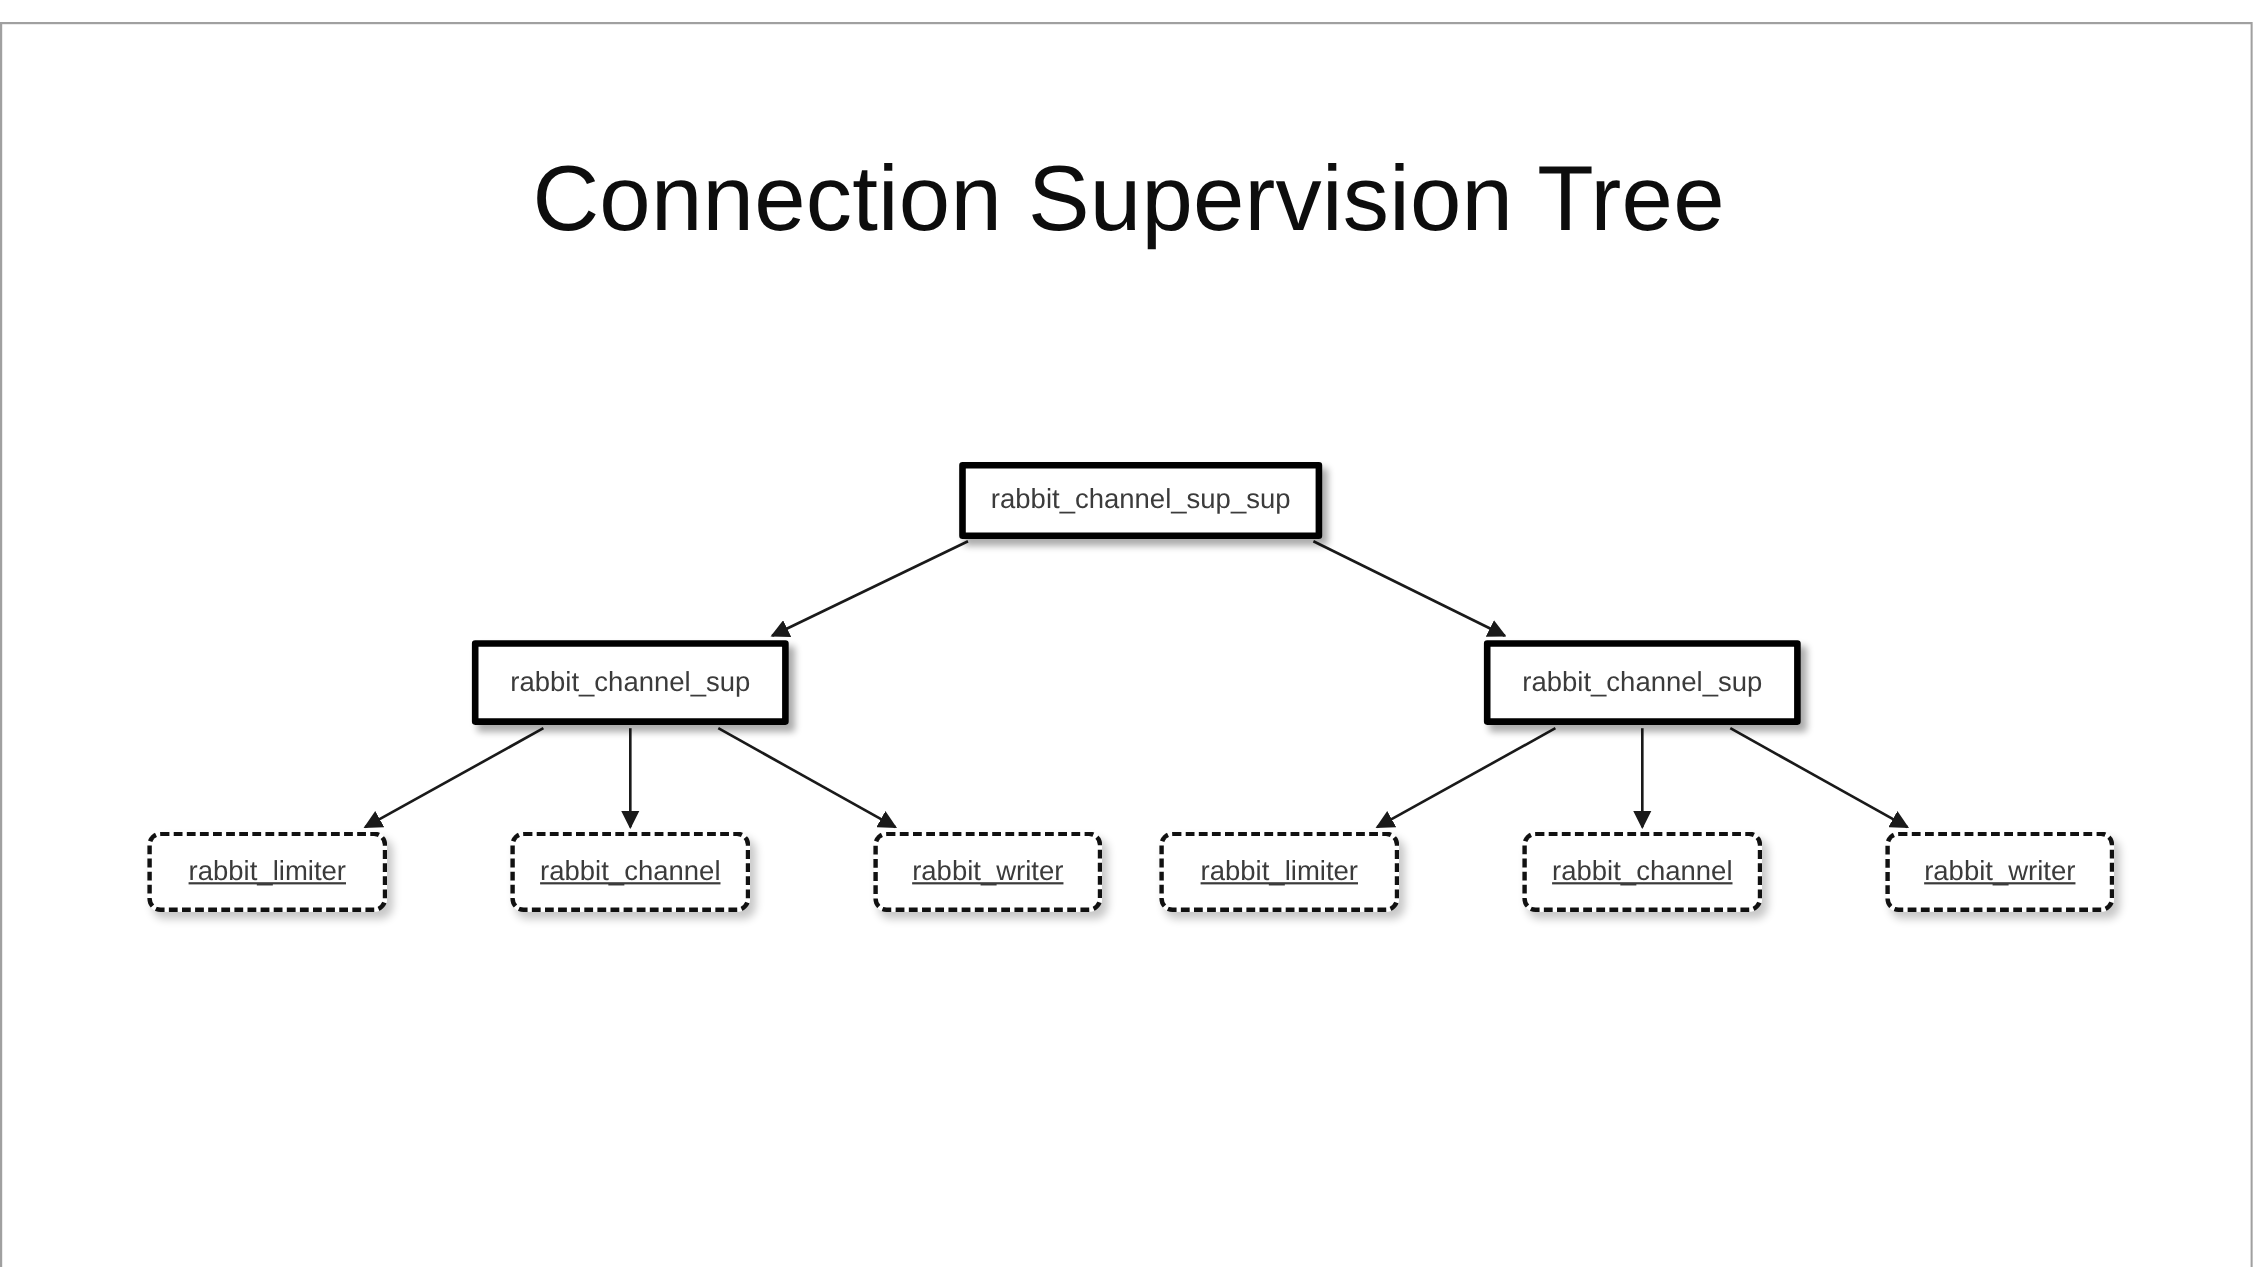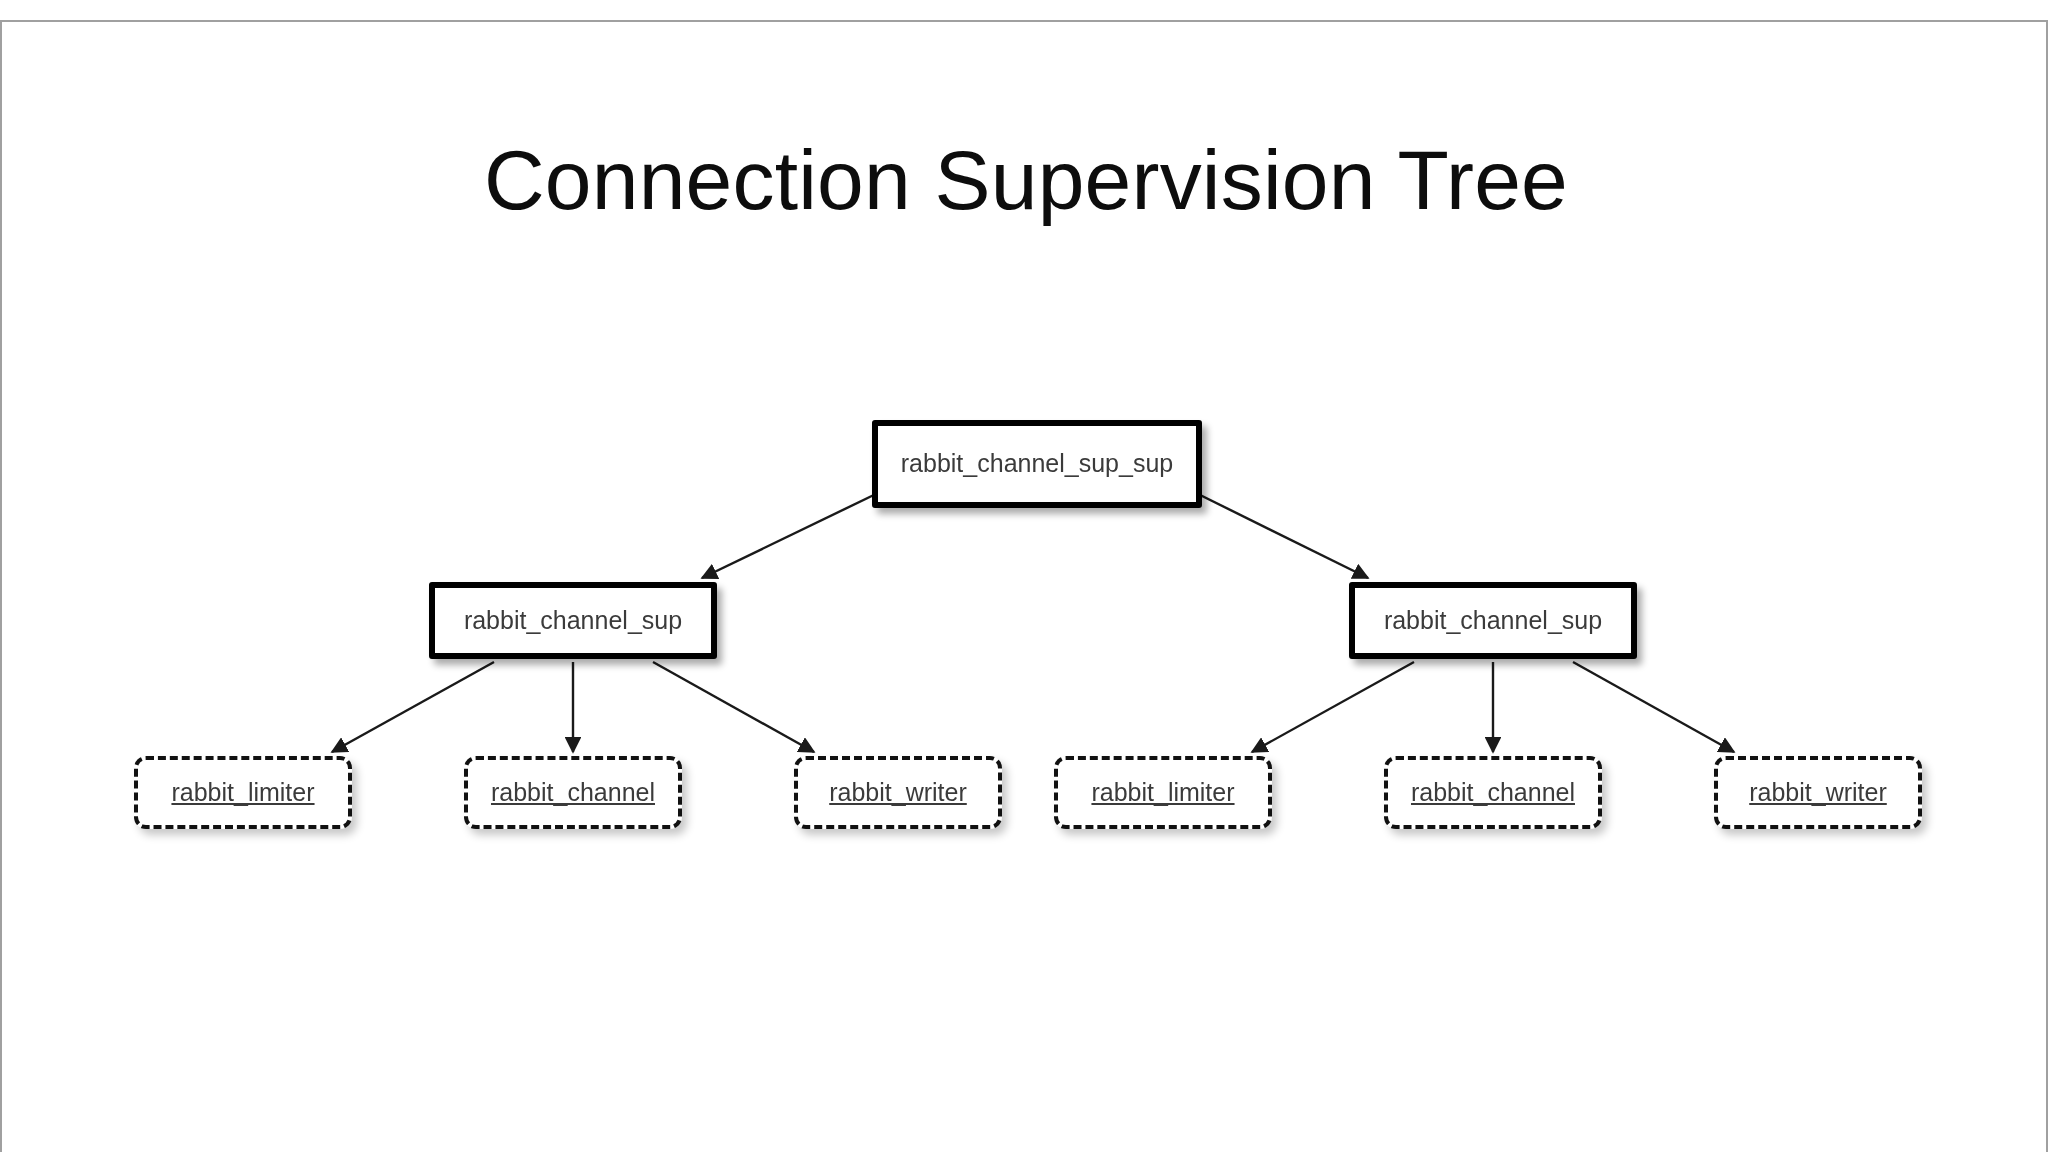--- a/index.html
+++ b/index.html
@@ -98,21 +98,21 @@
         <line x1="1192" y1="470" x2="1366" y2="556" marker-end="url(#arrowhead)"></line>
         <line x1="492" y1="640" x2="330" y2="730" marker-end="url(#arrowhead)"></line>
         <line x1="571" y1="640" x2="571" y2="730" marker-end="url(#arrowhead)"></line>
         <line x1="651" y1="640" x2="812" y2="730" marker-end="url(#arrowhead)"></line>
         <line x1="1412" y1="640" x2="1250" y2="730" marker-end="url(#arrowhead)"></line>
         <line x1="1491" y1="640" x2="1491" y2="730" marker-end="url(#arrowhead)"></line>
         <line x1="1571" y1="640" x2="1732" y2="730" marker-end="url(#arrowhead)"></line>
       </g>
   </svg>
 
-  <div class="node supervisor" style="left: 870px; top: 398px; width: 330px; height: 88px;">
+  <div class="node supervisor" style="left: 870px; top: 398px; width: 330px; height: 70px;">
     <span class="node-label">rabbit_channel_sup_sup</span>
   </div>
 
   <div class="node supervisor" style="left: 427px; top: 560px; width: 288px; height: 77px;">
     <span class="node-label">rabbit_channel_sup</span>
   </div>
   <div class="node supervisor" style="left: 1347px; top: 560px; width: 288px; height: 77px;">
     <span class="node-label">rabbit_channel_sup</span>
   </div>
 

